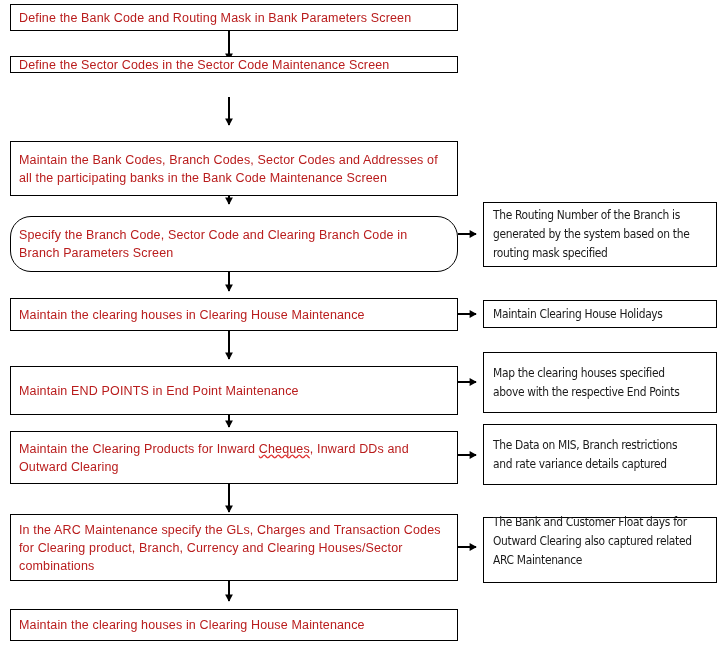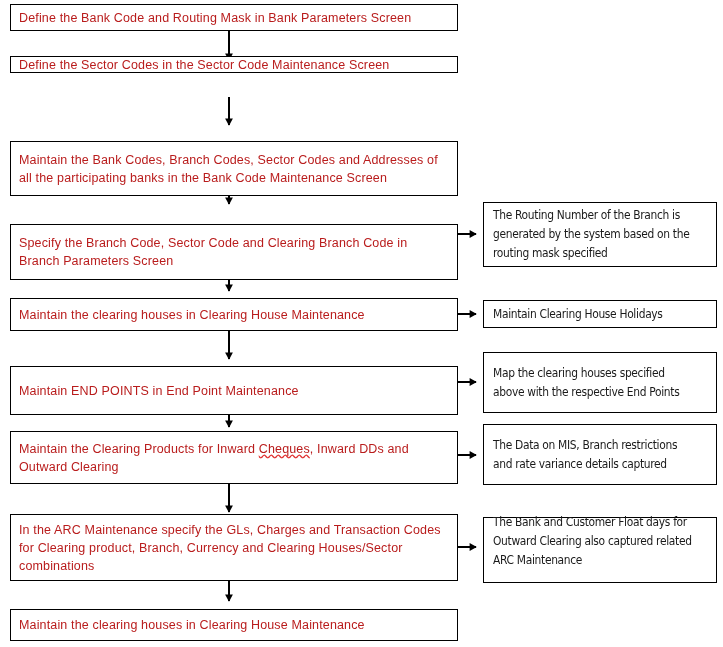--- a/index.html
+++ b/index.html
@@ -129,21 +129,21 @@
   </div>
 
   <div class="node main" style="top:56px;height:17px;">
     <span class="txt">Define the Sector Codes in the Sector Code Maintenance  Screen</span>
   </div>
 
   <div class="node main" style="top:129px;height:55px;margin-top:12px;">
     <span class="txt">Maintain the Bank Codes, Branch  Codes, Sector Codes and Addresses of all the participating banks in the Bank  Code Maintenance  Screen</span>
   </div>
 
-  <div class="node main" style="top:224px;height:56px;">
+  <div class="node main" style="top:216px;height:56px;border-radius:21px;">
     <span class="txt">Specify the Branch Code, Sector Code and Clearing Branch  Code in Branch Parameters  Screen</span>
   </div>
 
   <div class="node main" style="top:298px;height:33px;">
     <span class="txt">Maintain the clearing houses in Clearing House Maintenance</span>
   </div>
 
   <div class="node main" style="top:366px;height:49px;">
     <span class="txt">Maintain END POINTS  in End Point Maintenance</span>
   </div>

